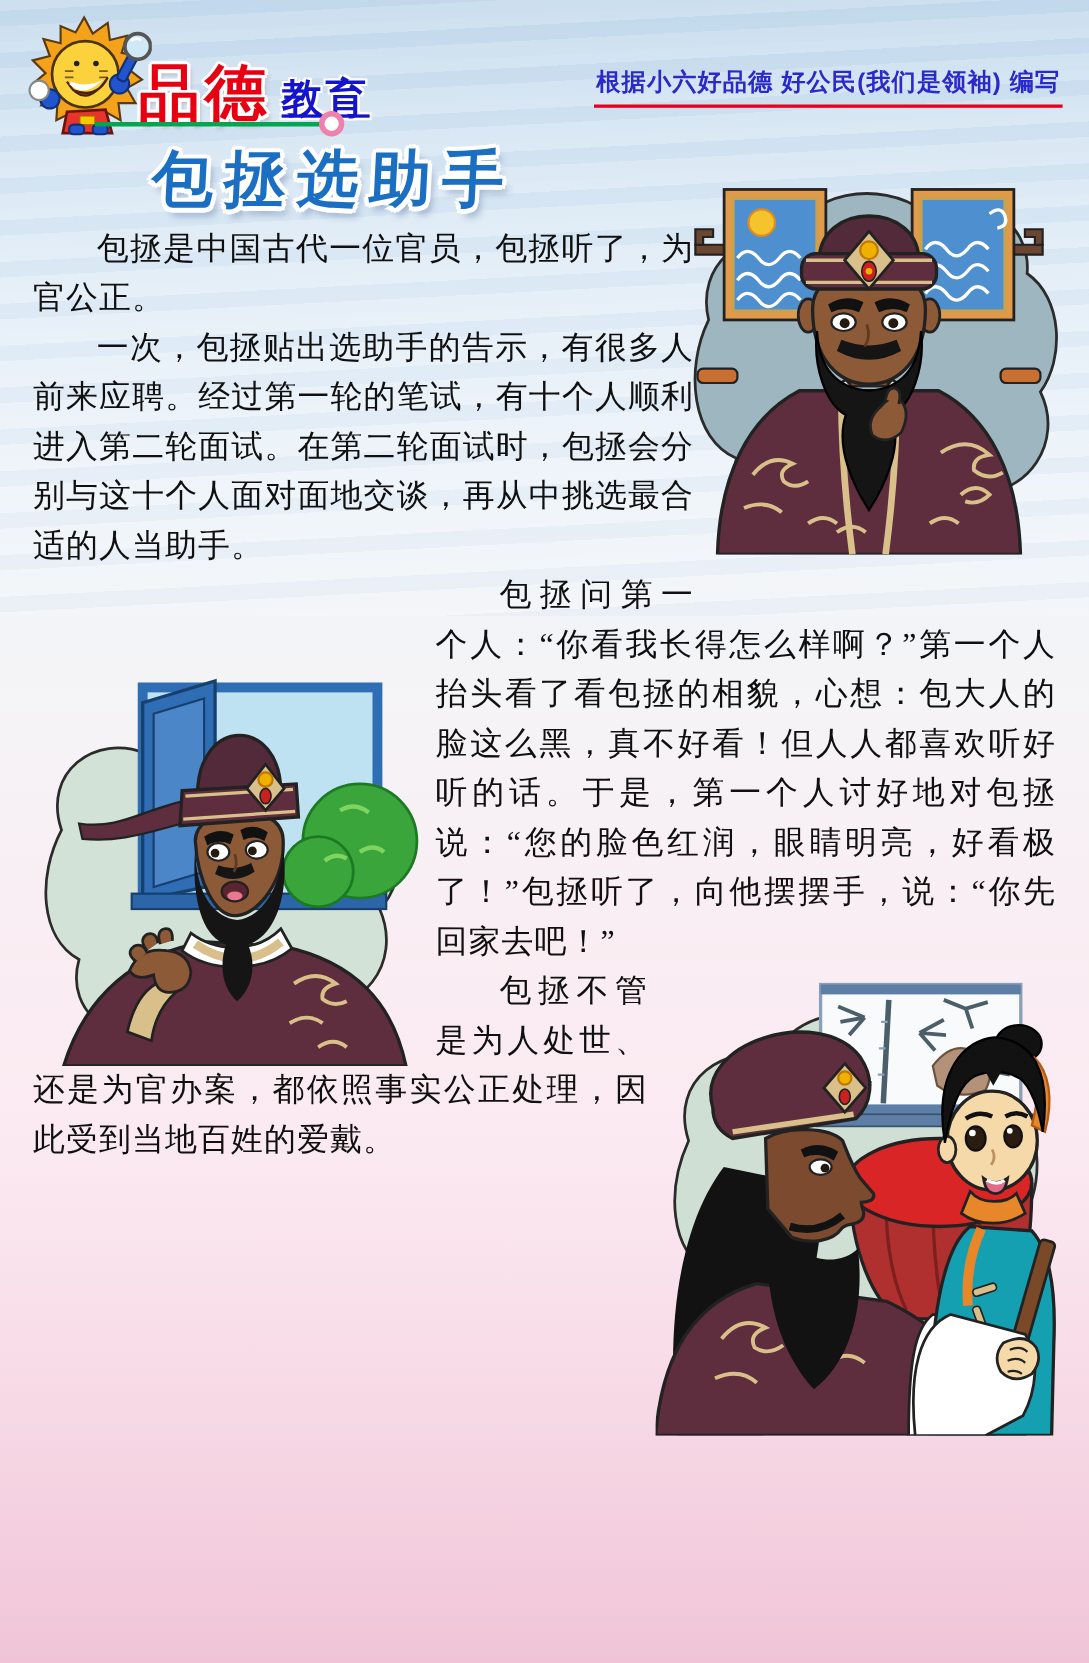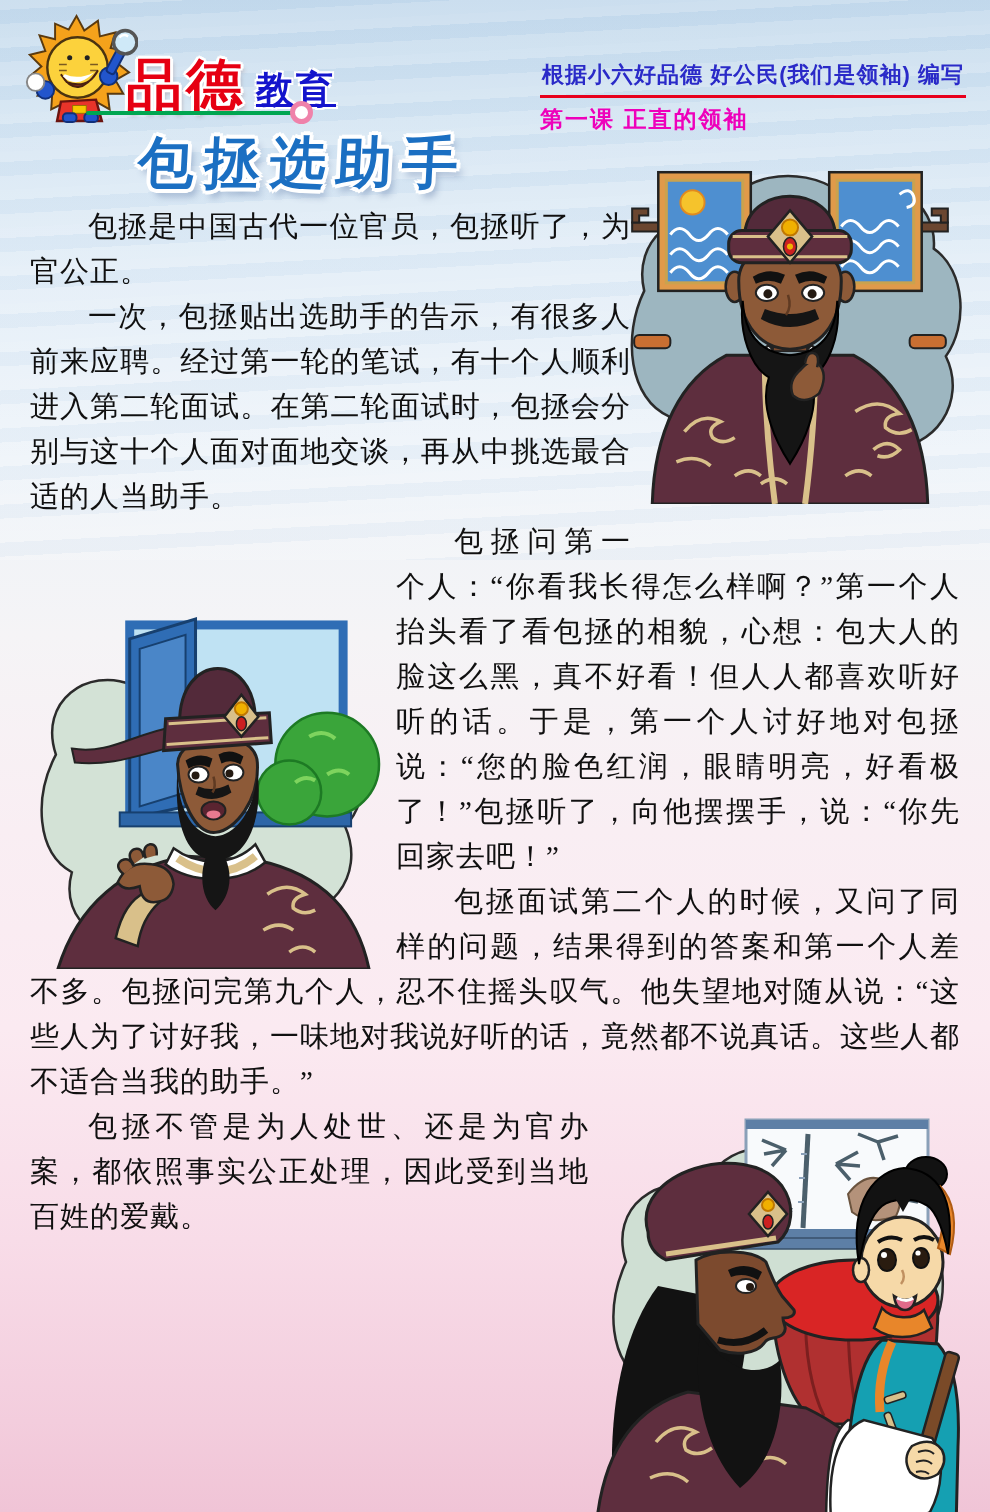--- a/index.html
+++ b/index.html
@@ -89,21 +89,20 @@
     <rect x="48" y="104" width="14" height="9" rx="4" fill="#2255cc" stroke="#10307a" stroke-width="2"></rect>
     <rect x="70" y="104" width="14" height="9" rx="4" fill="#2255cc" stroke="#10307a" stroke-width="2"></rect>
   </svg>
 
   <div class="brand"><span class="brand-red">品德</span><span class="brand-blue">教育</span></div>
   <div class="brand-line"></div>
   <div class="brand-ring"></div>
 
   <div class="hdr-right">
     <div class="src-note">根据小六好品德 好公民(我们是领袖) 编写</div>
-    <div class="lesson">第一课 正直的领袖</div>
   </div>
 
   <div class="title">包拯选助手</div>
 
   <div class="story">
 
     <div class="fl fl-r1">
       <svg class="art" viewBox="0 0 350 372">
         <path d="M30,160 C18,110 62,75 108,88 C115,45 185,32 225,62 C270,38 322,70 318,118 C350,140 352,195 330,225 C352,270 318,320 272,315 C255,355 185,368 150,340 C100,362 48,330 55,285 C15,268 8,205 30,160 Z" fill="#9db6c0" stroke="#2b2b2b" stroke-width="2.5"></path>
         <path d="M18,92 h314 v9 H18 Z" fill="#6b4630" stroke="#222" stroke-width="2"></path>
@@ -187,21 +186,20 @@
         <path d="M214,90 L231,112 L214,132 L197,112 Z" fill="#d9c08a" stroke="#222" stroke-width="2.5"></path>
         <circle cx="214" cy="104" r="6.5" fill="#f0b000" stroke="#c07800" stroke-width="2"></circle>
         <ellipse cx="214" cy="119" rx="5" ry="7" fill="#cc2020" stroke="#222" stroke-width="1.5"></ellipse>
         <path d="M88,334 q8,-36 30,-46 l14,10 q-18,16 -22,44 Z" fill="#d9c08a" stroke="#222" stroke-width="2.5"></path>
         <path d="M112,282 q-16,6 -22,-4 q10,-22 34,-18 q20,2 22,20 q-2,18 -20,18 q-12,0 -14,-16 Z" fill="#8d5a38" stroke="#222" stroke-width="2.5"></path>
         <path d="M96,270 q-10,-8 -2,-14 q8,-4 12,6 M106,260 q-8,-10 0,-15 q8,-3 10,8 M118,254 q-4,-12 4,-14 q8,-1 7,11" fill="#8d5a38" stroke="#222" stroke-width="2.5"></path>
       </svg>
     </div>
 
     <p>包拯问第一个人：“你看我长得怎么样啊？”第一个人抬头看了看包拯的相貌，心想：包大人的脸这么黑，真不好看！但人人都喜欢听好听的话。于是，第一个人讨好地对包拯说：“您的脸色红润，眼睛明亮，好看极了！”包拯听了，向他摆摆手，说：“你先回家去吧！”</p>
-    <p>包拯面试第二个人的时候，又问了同样的问题，结果得到的答案和第一个人差不多。包拯问完第九个人，忍不住摇头叹气。他失望地对随从说：“这些人为了讨好我，一味地对我说好听的话，竟然都不说真话。这些人都不适合当我的助手。”</p>
 
     <div class="fl fl-r3">
       <svg class="art" viewBox="0 0 372 428">
         <path d="M30,160 C12,104 64,70 110,86 C120,40 198,32 232,64 C278,40 330,72 322,120 C354,146 354,210 328,238 C350,290 310,338 262,328 C246,368 166,376 138,346 C88,368 36,332 50,280 C12,260 10,204 30,160 Z" fill="#cfdfd3" stroke="#2b2b2b" stroke-width="2.5"></path>
         <g>
           <rect x="150" y="18" width="182" height="118" fill="#f8fafc" stroke="#8aa0b8" stroke-width="3"></rect>
           <rect x="150" y="18" width="182" height="9" fill="#5d7fa6"></rect>
           <rect x="150" y="127" width="182" height="9" fill="#5d7fa6"></rect>
           <path d="M212,32 L207,126" stroke="#4b5f6b" stroke-width="5"></path>
           <path d="M211,52 h-6 M209,76 h-6 M208,100 h-6" stroke="#8aa0b8" stroke-width="2"></path>

